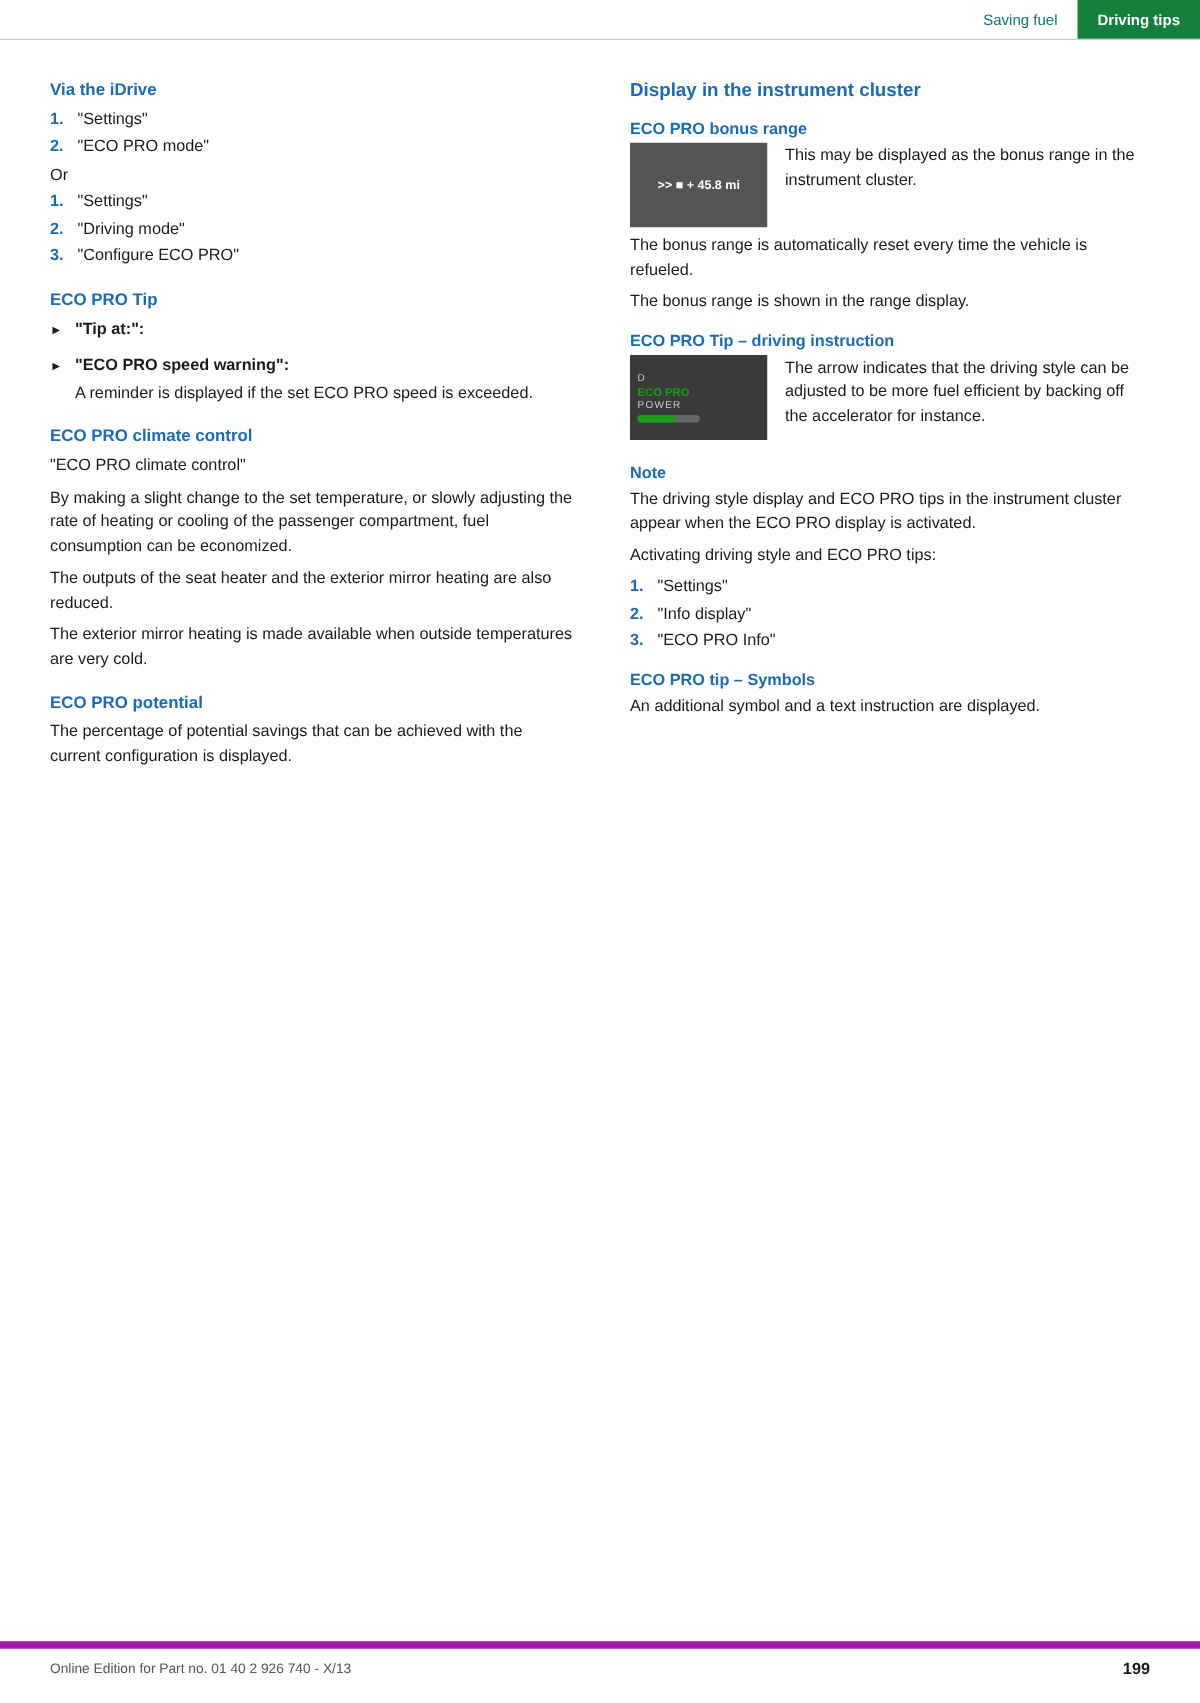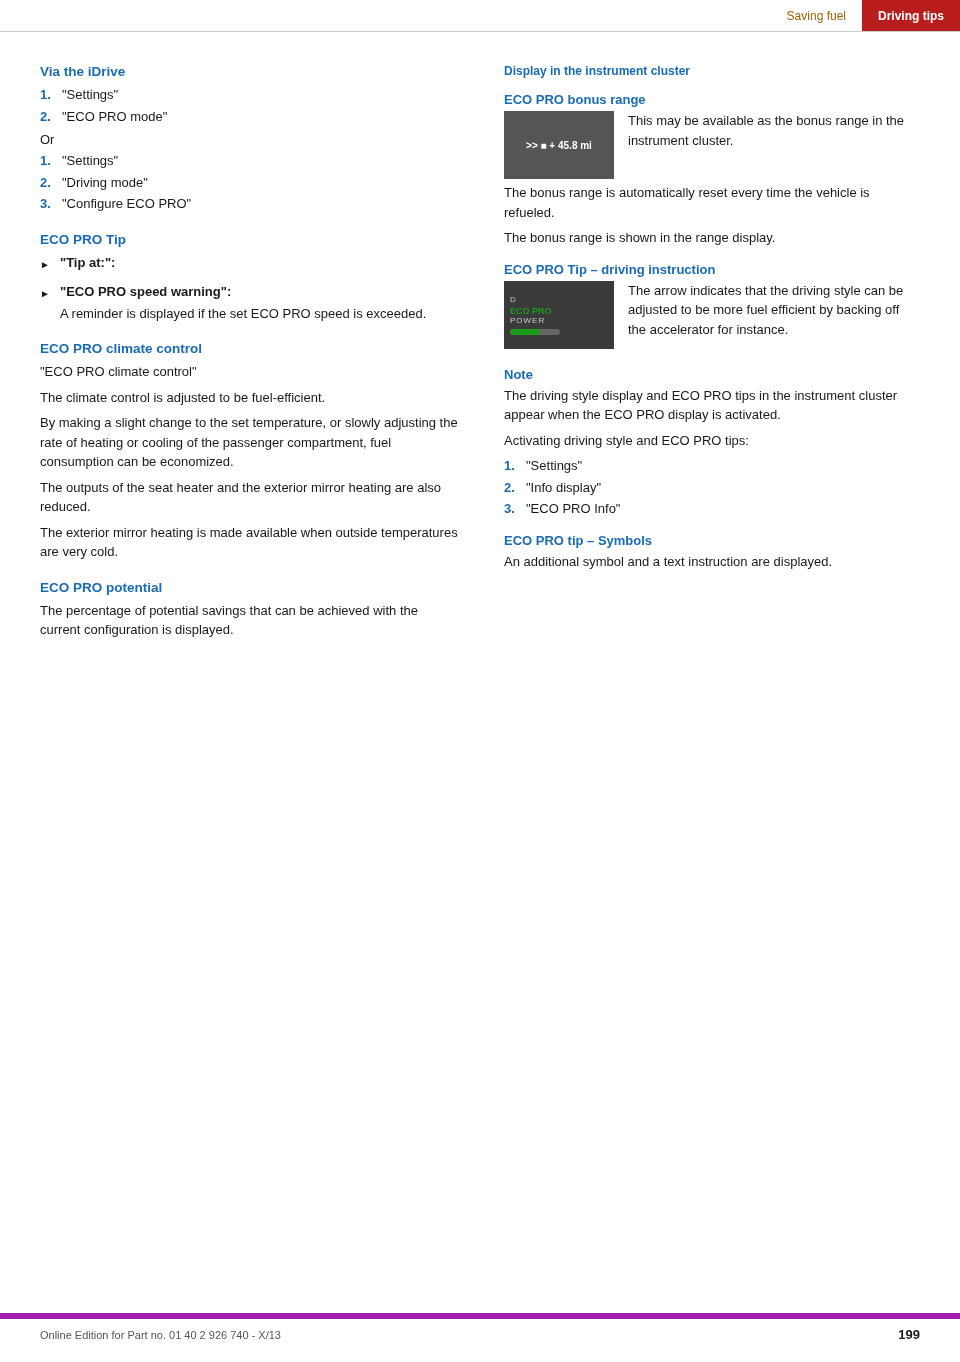--- a/index.html
+++ b/index.html
@@ -18,30 +18,30 @@
       display: flex;
       justify-content: flex-end;
       align-items: center;
       height: 32px;
       border-bottom: 1px solid #ccc;
       padding-right: 0;
     }
     .header-saving-fuel {
       padding: 0 16px;
       font-size: 12px;
-      color: #a16207;
+      color: #0f766e;
       height: 100%;
       display: flex;
       align-items: center;
     }
     .header-driving-tips {
       padding: 0 16px;
       font-size: 12px;
       color: #fff;
-      background: #b91c1c;
+      background: #15803d;
       height: 100%;
       display: flex;
       align-items: center;
       font-weight: bold;
     }
 
     
     .main-content {
       display: flex;
       padding: 32px 40px 60px 40px;
@@ -322,44 +322,43 @@
         <span class="bullet-arrow">►</span>
         <span class="bullet-content">
           <span class="bullet-label">"ECO PRO speed warning":</span>
           <span>A reminder is displayed if the set ECO PRO speed is exceeded.</span>
         </span>
       </li>
     </ul>
 
     <div class="section-heading">ECO PRO climate control</div>
     <p class="text-body">"ECO PRO climate control"</p>
-    <p class="text-body">The climate control is adjusted to be fuel-efficient.</p>
     <p class="text-body">By making a slight change to the set temperature, or slowly adjusting the rate of heating or cooling of the passenger compartment, fuel consumption can be economized.</p>
     <p class="text-body">The outputs of the seat heater and the exterior mirror heating are also reduced.</p>
     <p class="text-body">The exterior mirror heating is made available when outside temperatures are very cold.</p>
 
     <div class="section-heading">ECO PRO potential</div>
     <p class="text-body">The percentage of potential savings that can be achieved with the current configuration is displayed.</p>
 
   </div>
 
   <div class="right-col">
 
-    <div class="section-heading" style="margin-top:0; font-size:12px;">Display in the instrument cluster</div>
+    <div class="section-heading" style="margin-top:0; font-size:15px;">Display in the instrument cluster</div>
 
     <div class="subsection-heading">ECO PRO bonus range</div>
 
     <div class="clearfix">
 
       <div class="range-img">
         <div class="range-img-inner">
           <span class="range-img-text">&gt;&gt; ■ + 45.8 mi</span>
         </div>
       </div>
-      <p class="text-body">This may be available as the bonus range in the instrument cluster.</p>
+      <p class="text-body">This may be displayed as the bonus range in the instrument cluster.</p>
     </div>
 
     <p class="text-body">The bonus range is automatically reset every time the vehicle is refueled.</p>
     <p class="text-body">The bonus range is shown in the range display.</p>
 
     <div class="subsection-heading">ECO PRO Tip – driving instruction</div>
 
     <div class="clearfix">
 
       <div class="ecopro-img">

